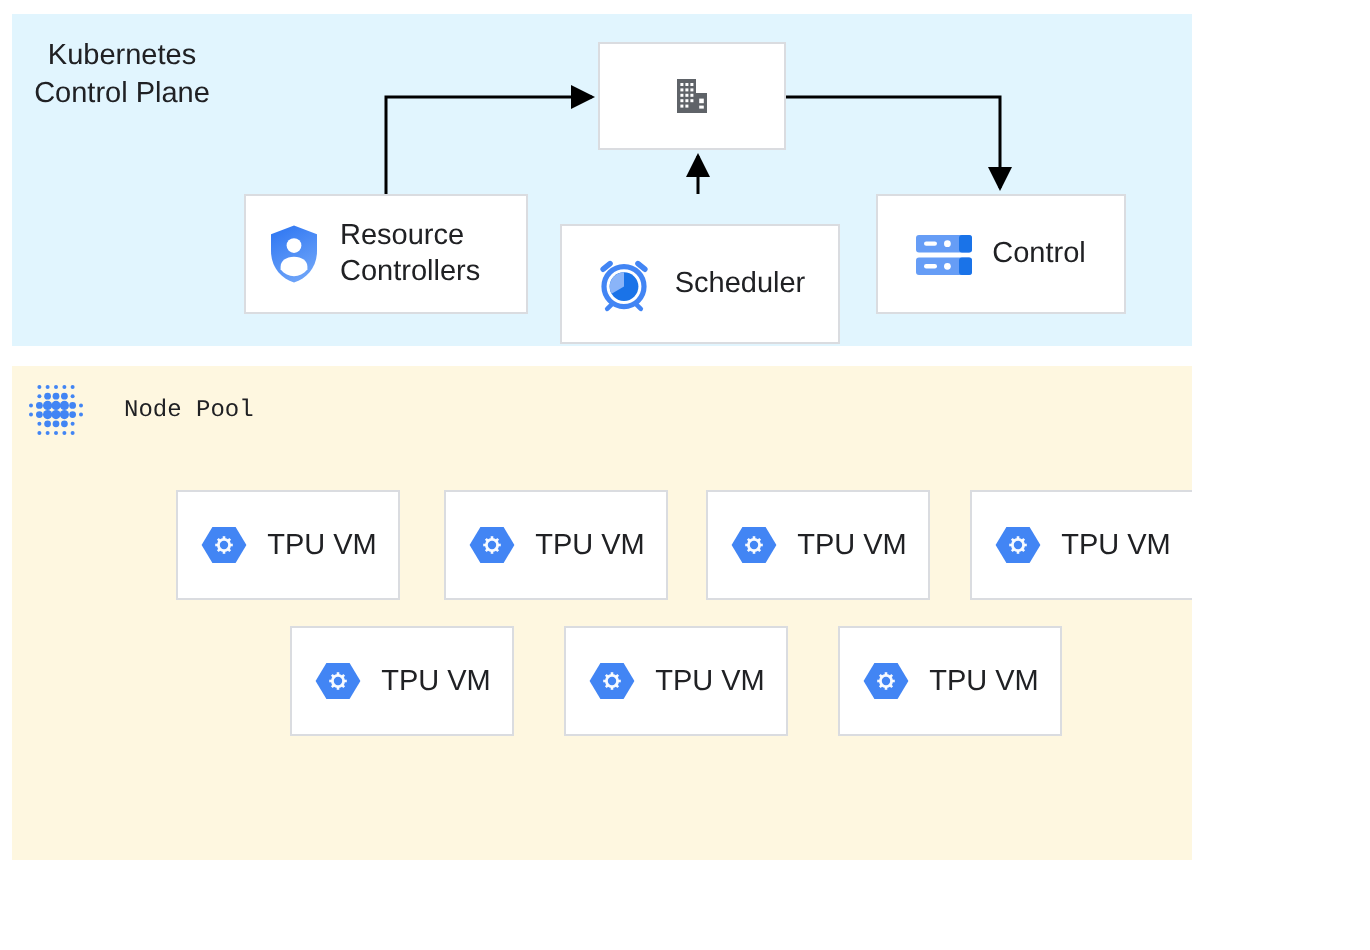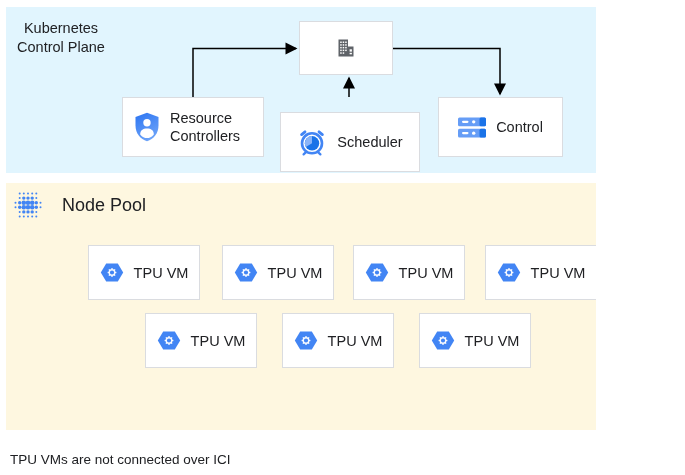--- a/index.html
+++ b/index.html
@@ -8,21 +8,21 @@
     font-family:"Liberation Sans",sans-serif;color:#202124;
   }
   .region{position:absolute;}
   .control-plane{left:6px;top:7px;width:671px;height:166px;background:#e1f5fe;}
   .node-pool{left:6px;top:183px;width:676px;height:247px;background:#fef7e0;}
   .cp-label{
     position:absolute;left:12px;top:19px;width:98px;text-align:center;
     font-size:14.5px;line-height:19px;color:#202124;
   }
   .np-header{position:absolute;left:13px;top:191px;display:flex;align-items:center;gap:19px;}
-  .np-label{font-size:18px;color:#202124;}
+  .np-label{font-size:12px;color:#202124;font-family:Liberation Mono, monospace;}
   .node-box{
     position:absolute;background:#ffffff;border:1px solid #dadce0;
     display:flex;align-items:center;justify-content:center;gap:10px;
     font-size:14.5px;line-height:18px;color:#202124;box-sizing:border-box;
   }
   .box-api{left:299px;top:21px;width:94px;height:54px;gap:8px;}
   .box-rc{left:122px;top:97px;width:142px;height:60px;}
   .box-sched{left:280px;top:97px;width:140px;height:60px;margin-top:15px;}
   .box-storage{left:438px;top:97px;width:125px;height:60px;}
   .tpu-box{width:112px;height:55px;}
@@ -281,15 +281,14 @@
           <line x1="12" y1="7.6" x2="12" y2="6.1"></line>
         <line x1="14.05" y1="12.55" x2="15.1" y2="13.6"></line>
           <line x1="9.95" y1="12.55" x2="8.9" y2="13.6"></line>
         <line x1="14.05" y1="8.45" x2="15.1" y2="7.4"></line>
           <line x1="9.95" y1="8.45" x2="8.9" y2="7.4"></line>
       </g>
     </svg>
     <span>TPU VM</span>
   </div>
 
-  <div class="caption">TPU VMs are not connected over ICI</div>
 
 </div>
 
 </body></html>

